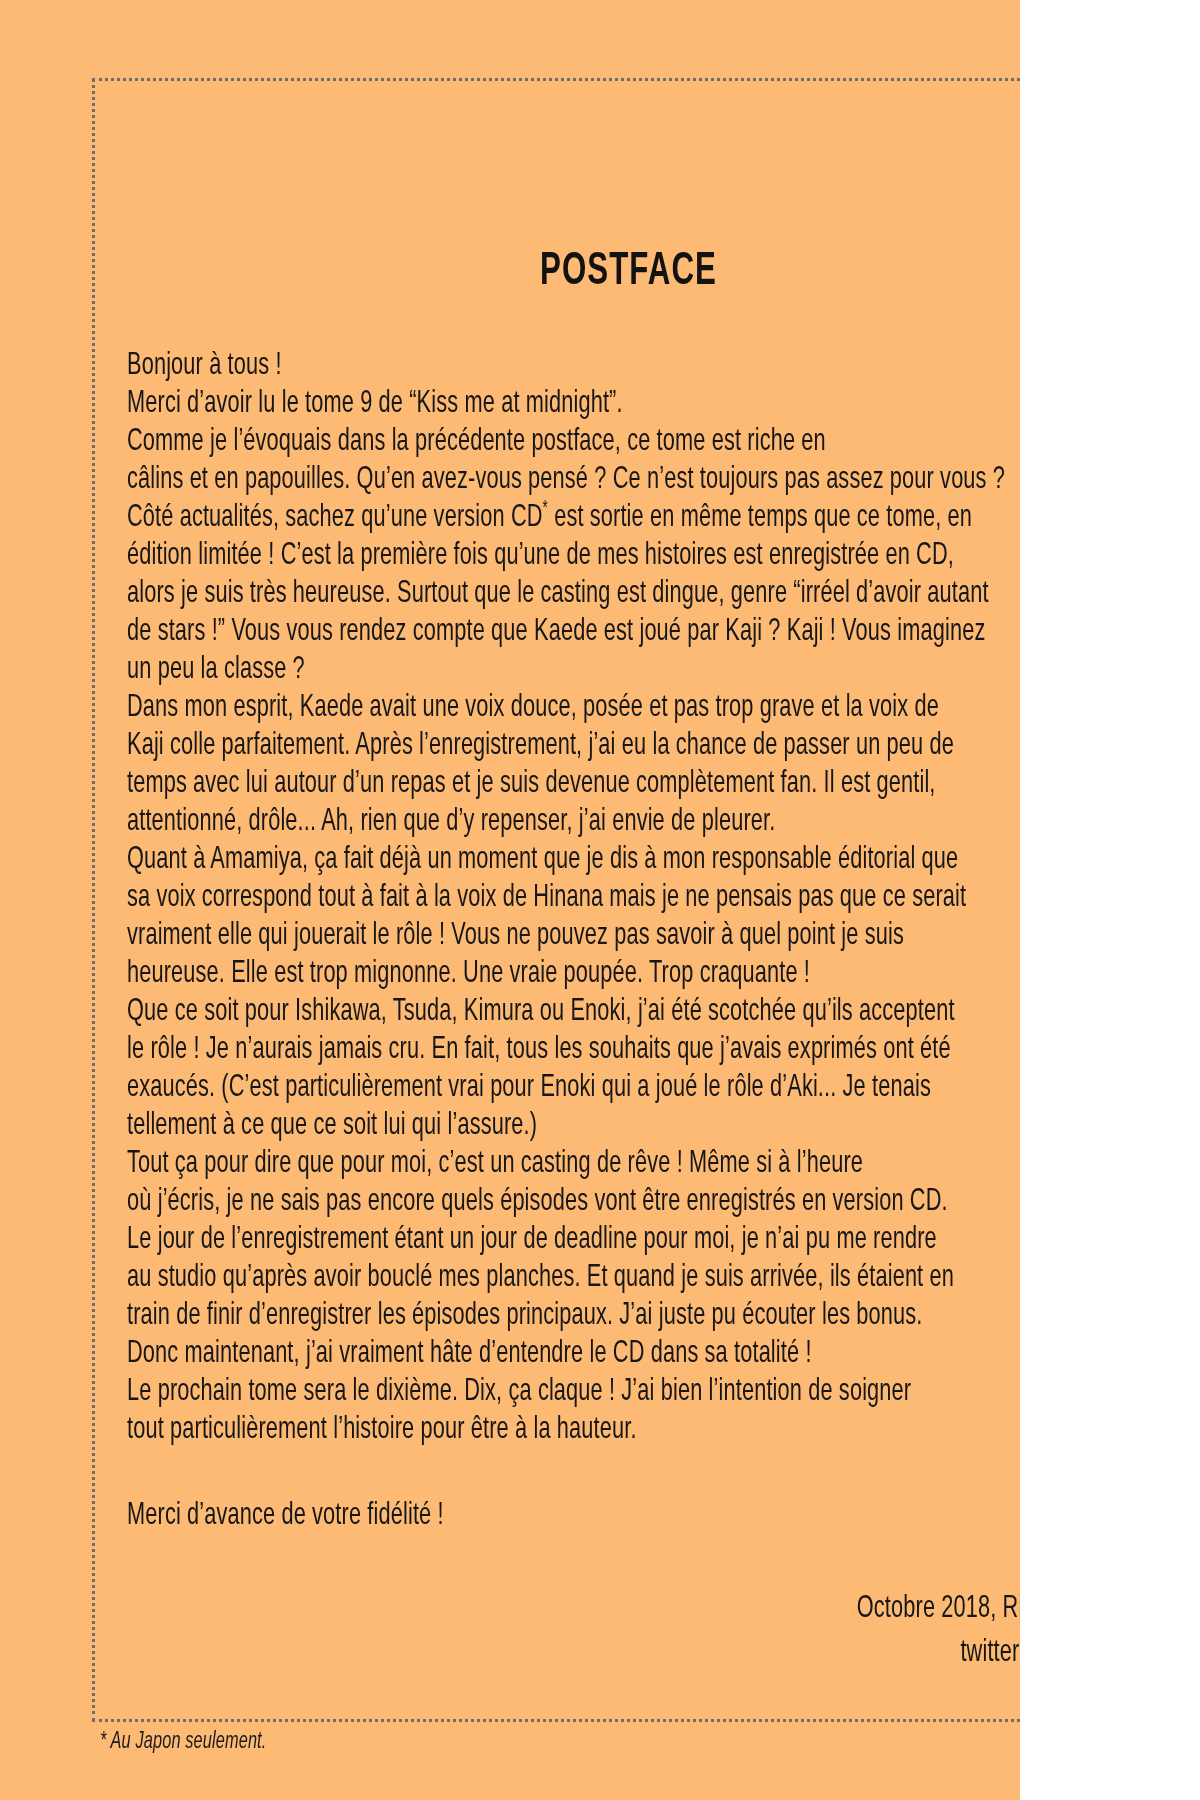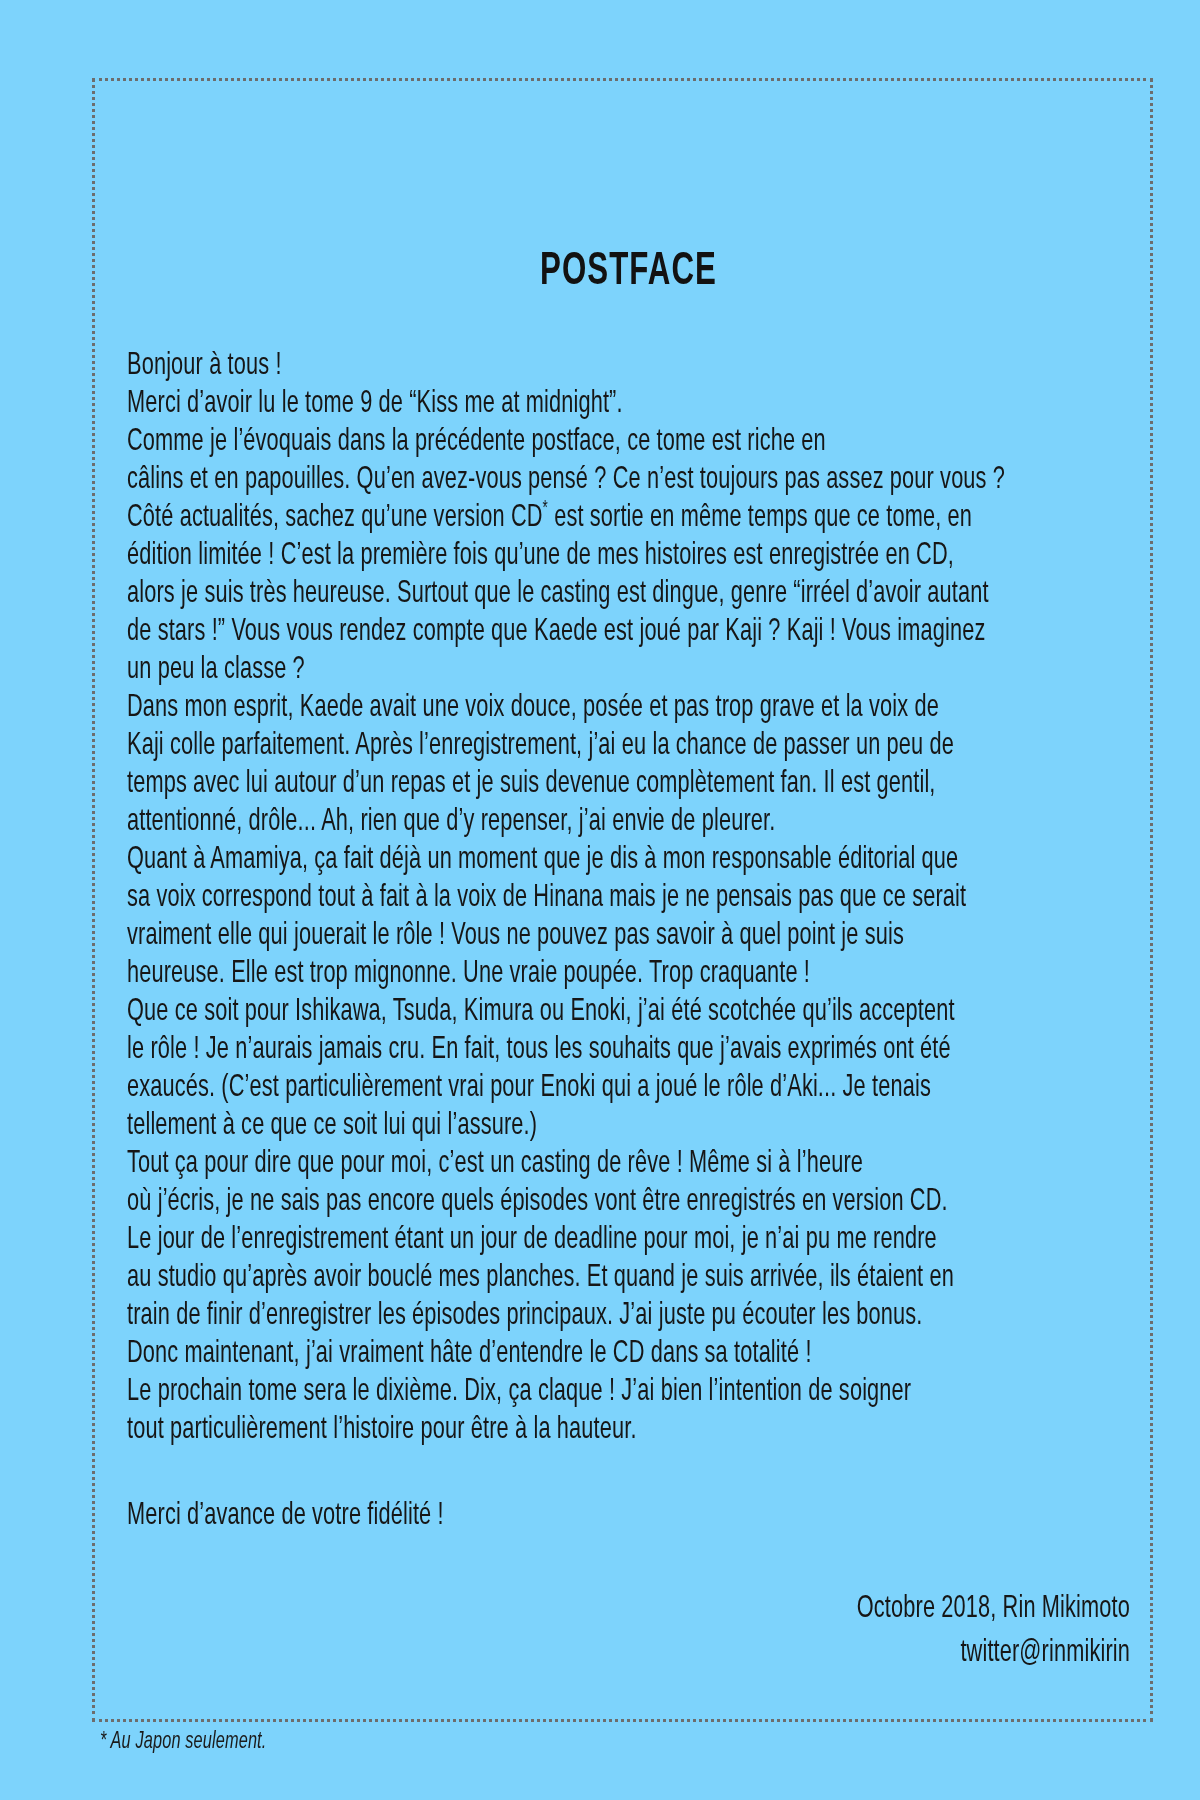--- a/index.html
+++ b/index.html
@@ -2,23 +2,23 @@
 <html><head>
 <meta charset="utf-8">
 <style>
   html, body {
     margin: 0;
     padding: 0;
     background: #ffffff;
   }
   .page {
     position: relative;
-    width: 1200px;
+    width: 1020px;
     height: 1800px;
-    background: #7dd3fc;
+    background: #fdba74;
     overflow: hidden;
     font-family: "Liberation Sans", sans-serif;
     color: #161616;
   }
   .dotted-frame {
     position: absolute;
     left: 92px;
     top: 78px;
     width: 1055px;
     height: 1638px;

